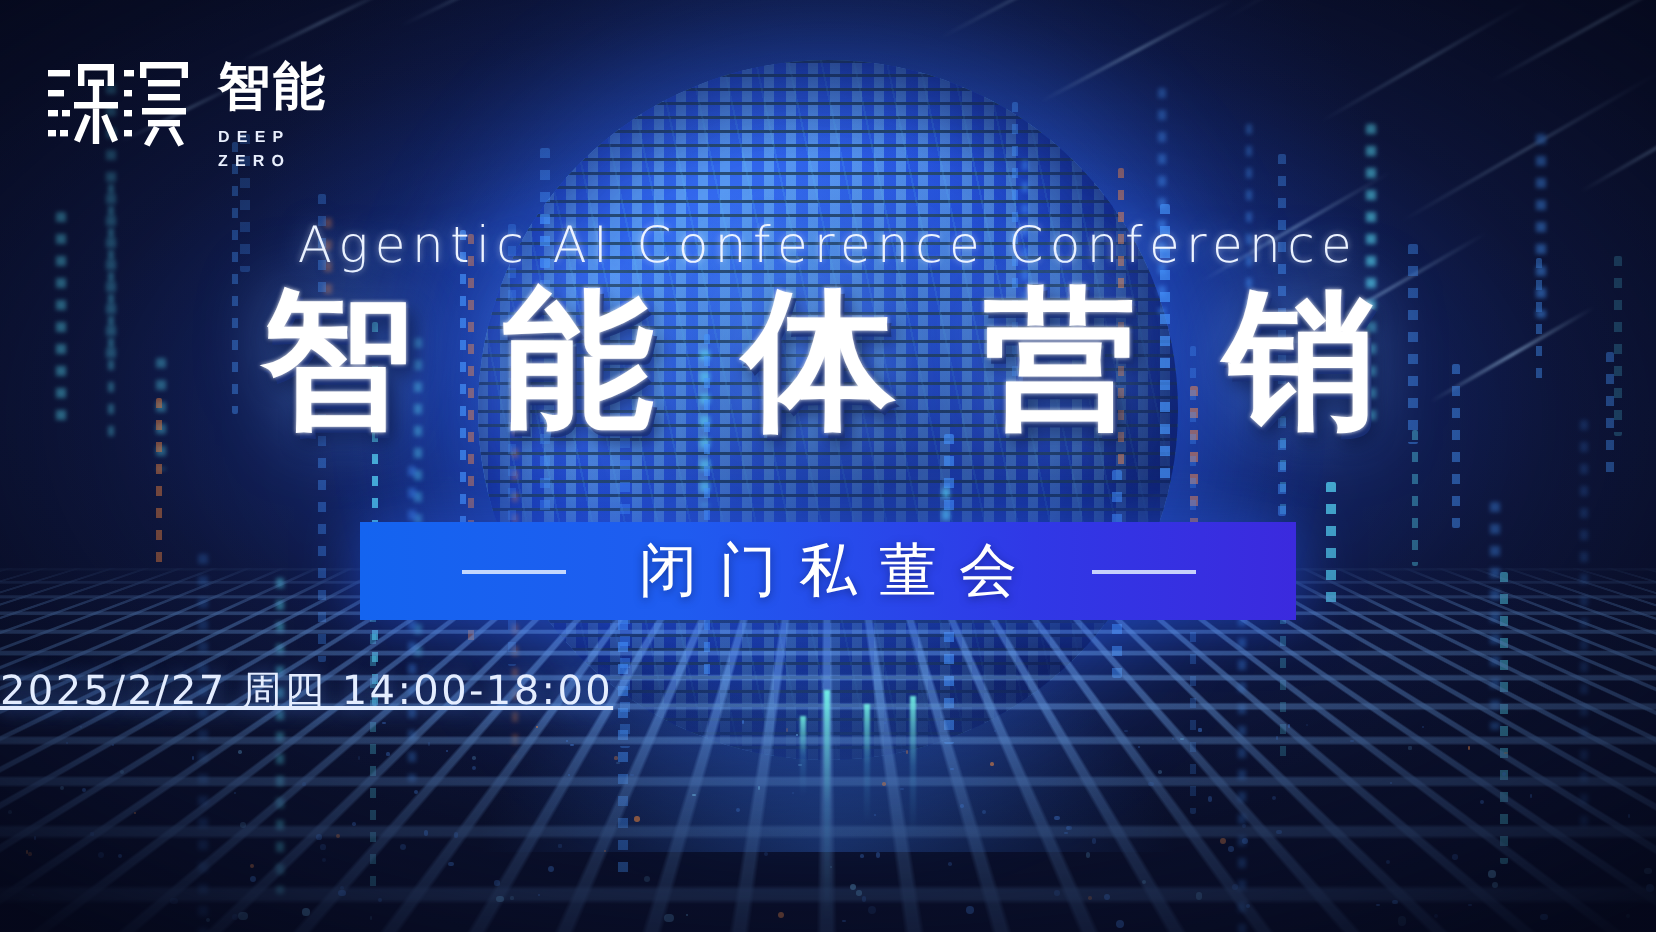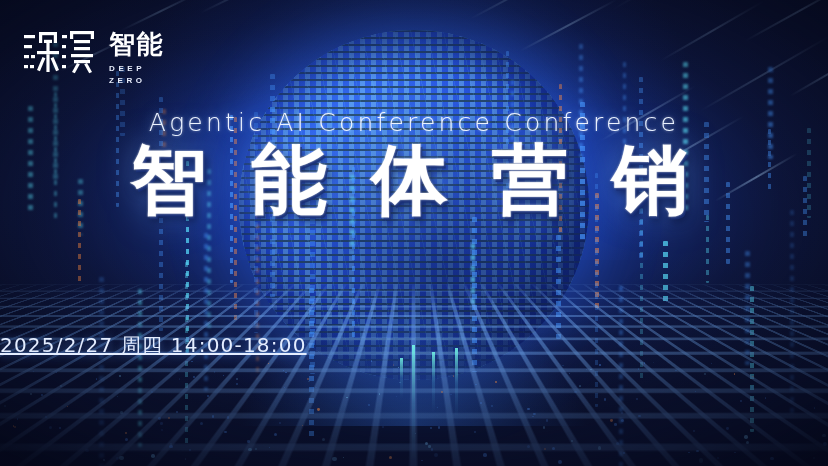--- a/index.html
+++ b/index.html
@@ -521,16 +521,21 @@
         <div>ZERO</div>
       </div>
     </div>
   </div>
 
   <div class="content">
     <div class="eyebrow">Agentic AI Conference Conference</div>
     <div class="headline">智 能 体 营 销</div>
   </div>
 
+  <div class="ribbon">
+    <span class="ribbon-dash"></span>
+    <span class="ribbon-text">闭门私董会</span>
+    <span class="ribbon-dash"></span>
+  </div>
 
   <div class="datetime">2025/2/27  周四  14:00-18:00</div>
 
 </div>
 
 </body></html>

